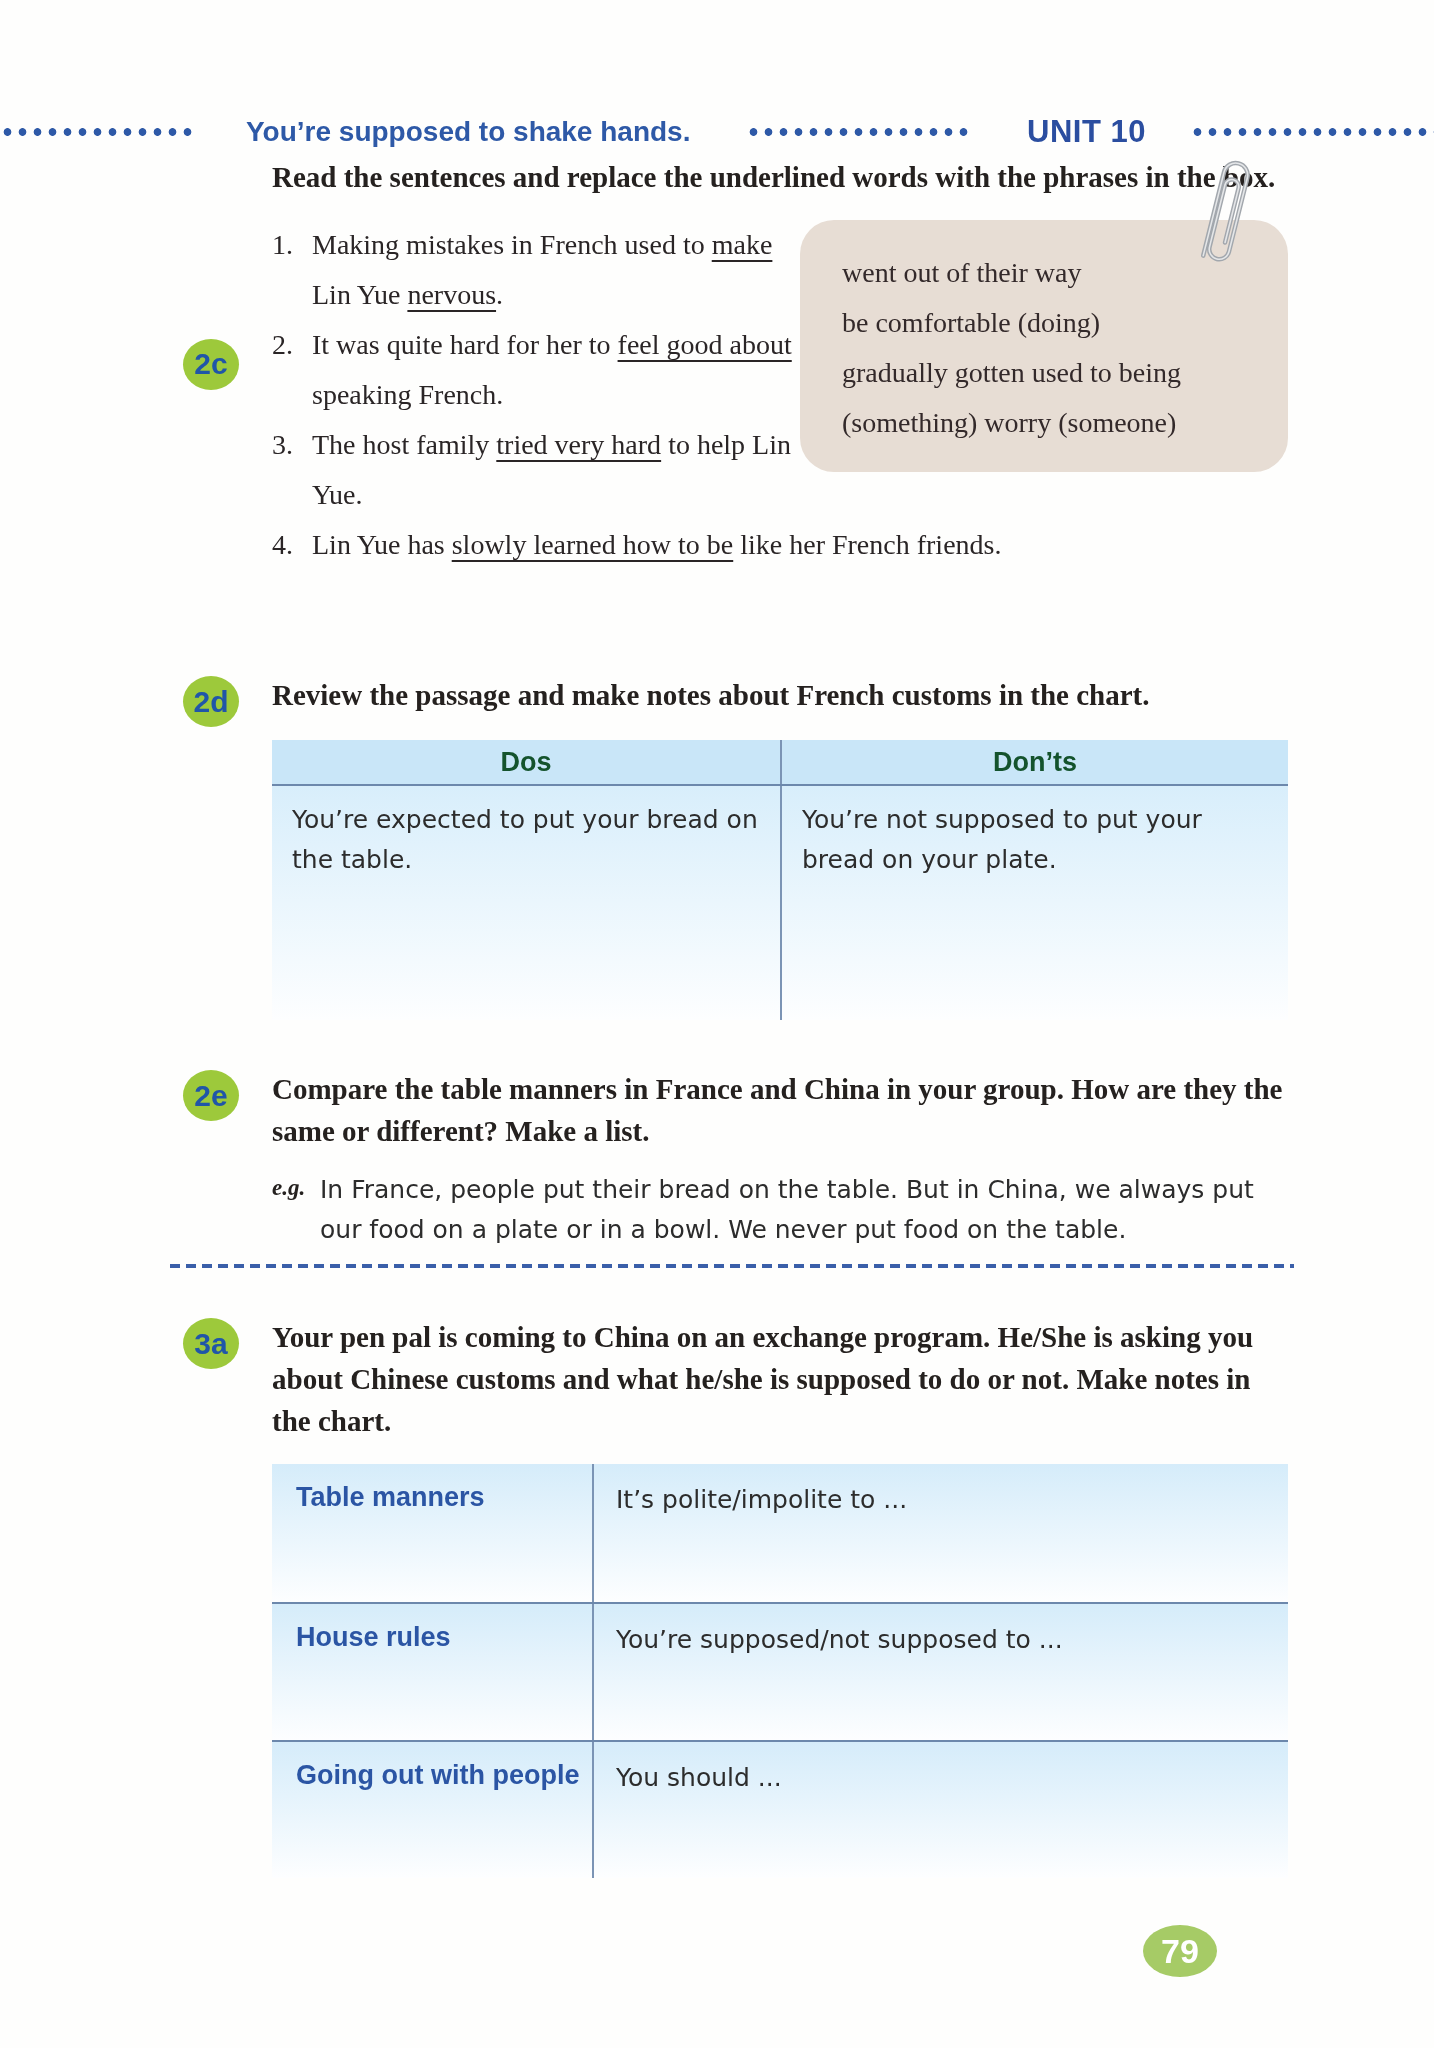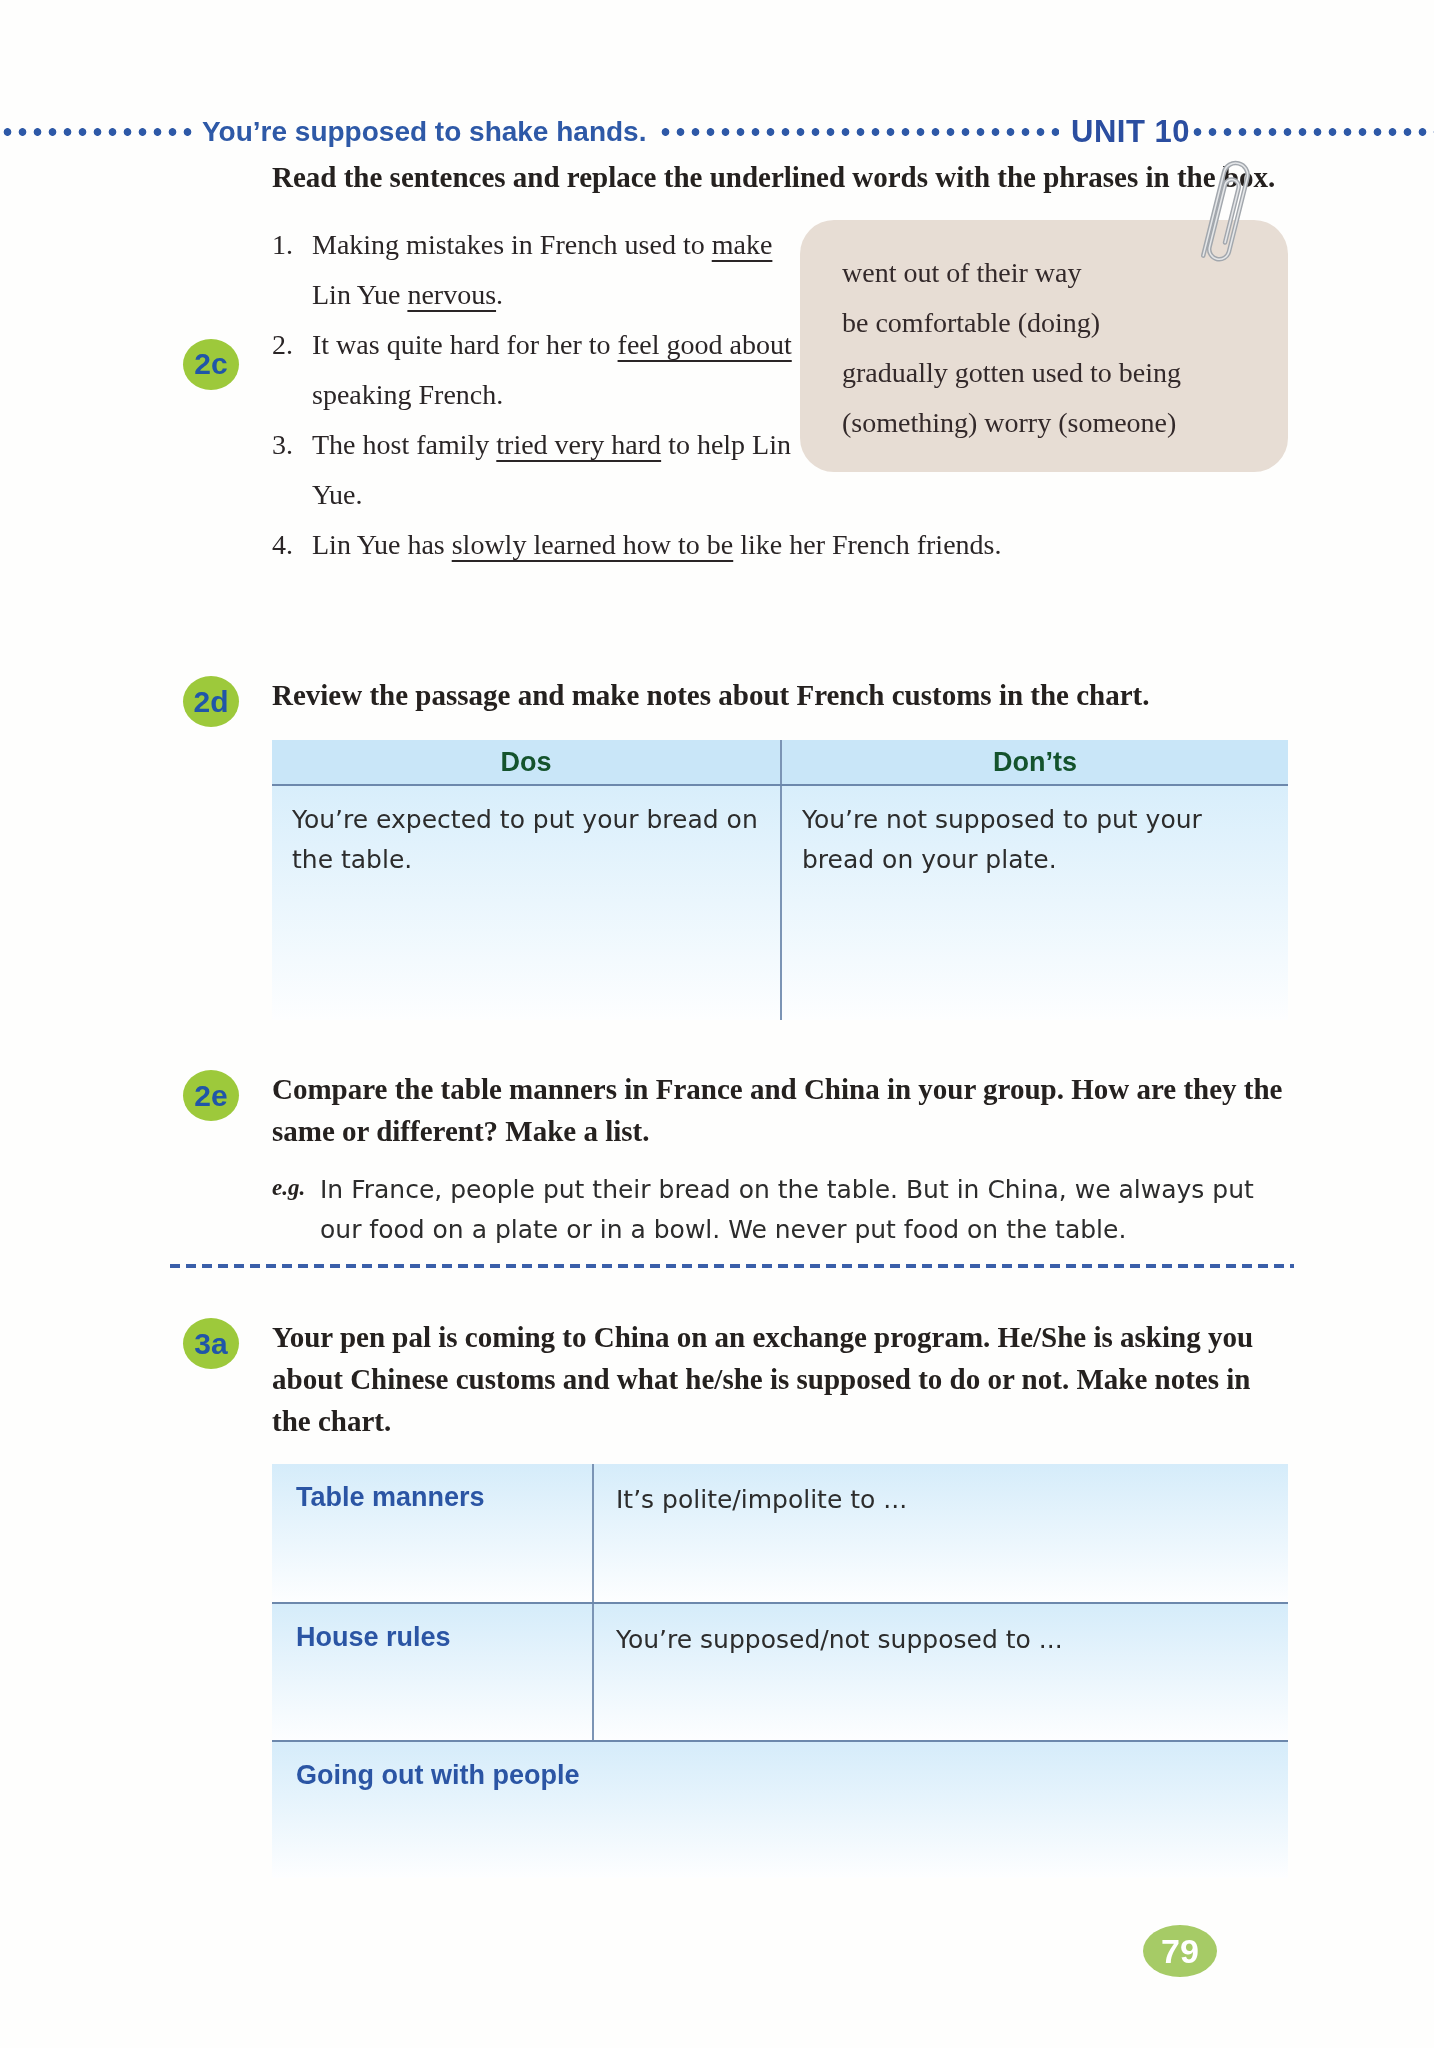--- a/index.html
+++ b/index.html
@@ -1,20 +1,20 @@
 <!DOCTYPE html>
 <html><head>
 <meta charset="utf-8">
 <style>
   * { margin:0; padding:0; box-sizing:border-box; }
   body { background:#ffffff; font-family:"Liberation Serif", serif; }
   .page { position:relative; width:1434px; height:2048px; background:#fefefd; overflow:hidden; color:#2a2526; }
 
   
-  .header { position:absolute; top:112px; left:0; right:0; height:40px; display:flex; align-items:center; }
+  .header { position:absolute; top:112px; left:0; right:0; height:40px; display:flex; align-items:center;gap:44px; }
   .dots { height:10px; background:radial-gradient(circle, #2e59a7 3.5px, transparent 4.2px) left center repeat-x; background-size:15px 10px; }
   .dots-left { width:192px; }
   .dots-mid { flex:1; margin:0 12px; }
   .dots-right { width:252px; margin-right:-8px; }
   .header-title { color:#2e59a7; font-family:"Liberation Sans", sans-serif; font-weight:bold; font-size:28px; margin-left:10px; white-space:nowrap; }
   .unit-label { color:#2b4ea0; font-family:"Liberation Sans", sans-serif; font-weight:bold; font-size:31px; letter-spacing:.5px; white-space:nowrap; }
 
   
   .section { position:absolute; left:183px; width:1110px; display:flex; align-items:flex-start; }
   .badge { flex:none; width:56px; height:51px; margin-top:2px; border-radius:50%; background:#9dc93b;
@@ -154,20 +154,21 @@
         <div class="t3a-row">
           <div class="t3a-label">Table manners</div>
           <div class="t3a-value hand">It’s polite/impolite to ...</div>
         </div>
         <div class="t3a-row">
           <div class="t3a-label">House rules</div>
           <div class="t3a-value hand">You’re supposed/not supposed to ...</div>
         </div>
         <div class="t3a-row">
           <div class="t3a-label">Going out with people</div>
+          <div class="t3a-value hand">You should ...</div>
         </div>
       </div>
     </div>
   </div>
 
   <div class="page-badge">79</div>
 
 </div>
 
 </body></html>

